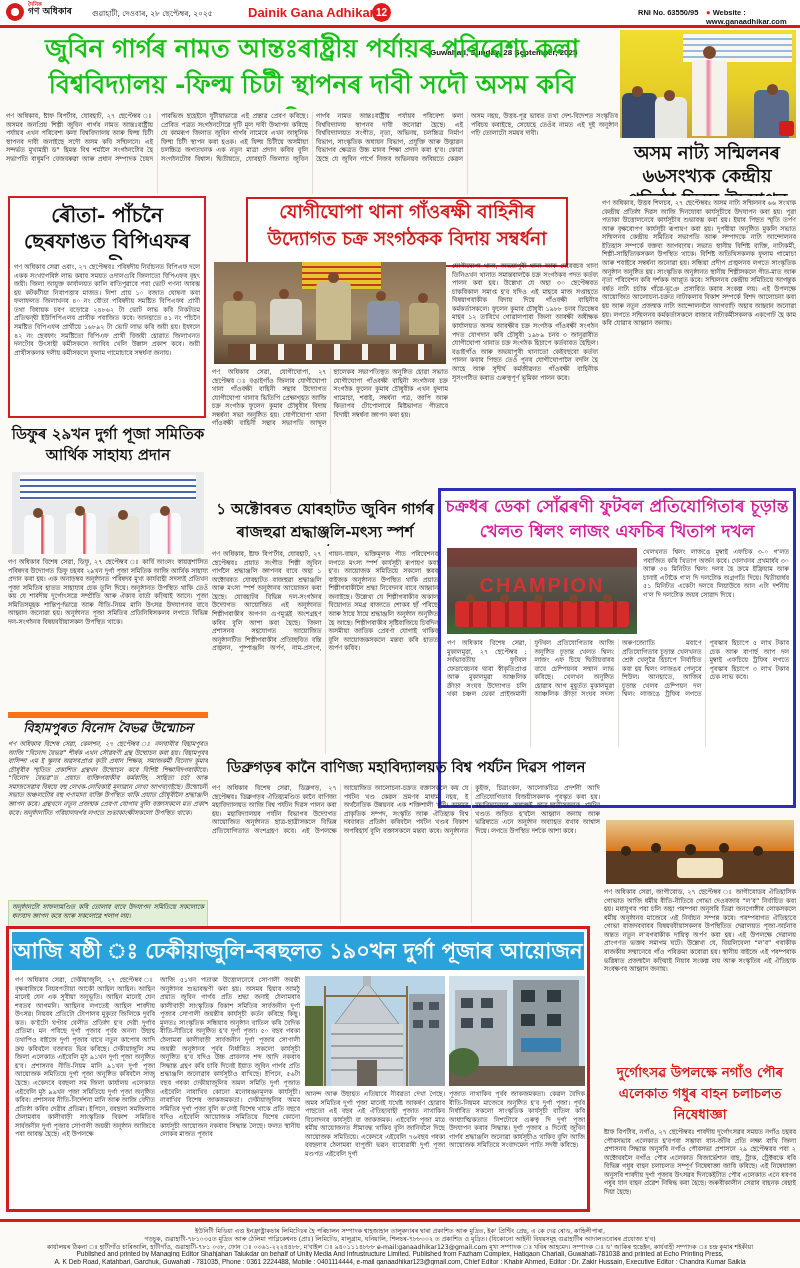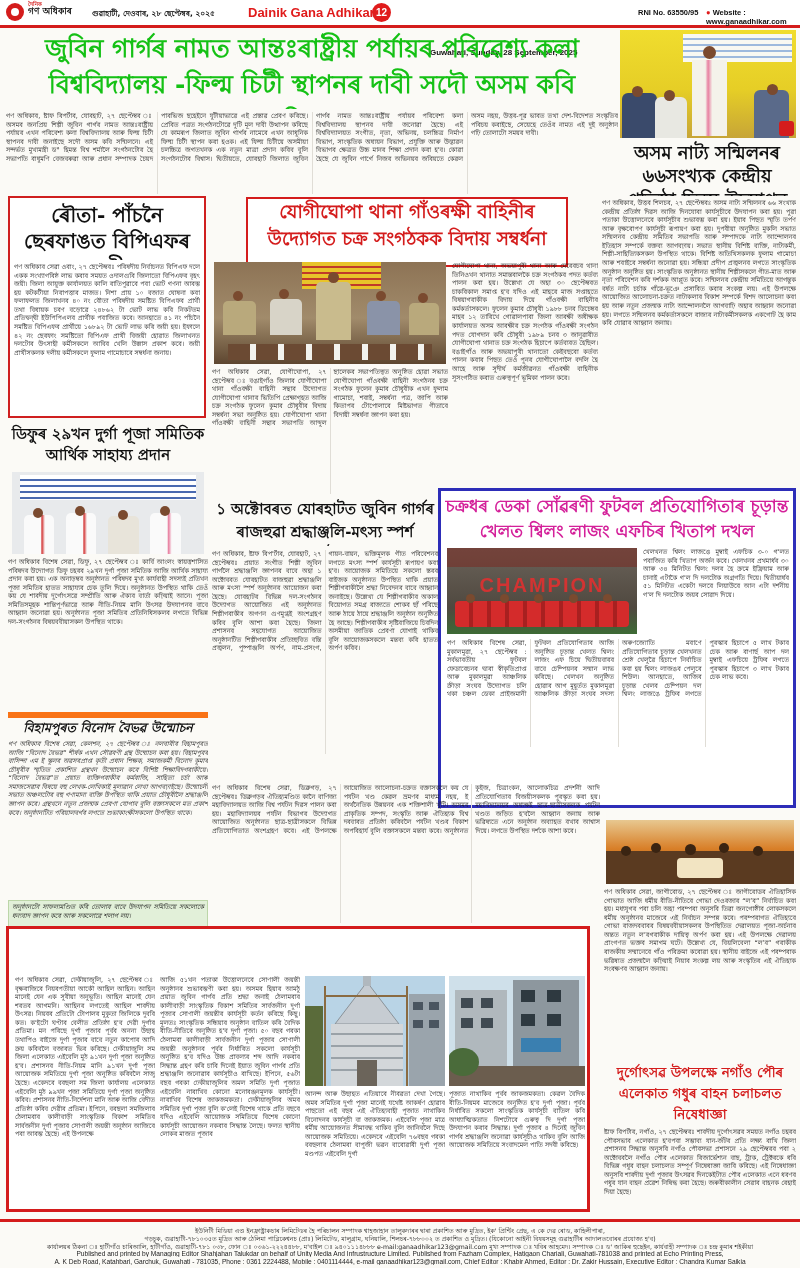--- a/index.html
+++ b/index.html
@@ -11,21 +11,21 @@
   .cols2{column-count:2;column-gap:7px;column-rule:1px solid #e0ddd6;}
   .cols3{column-count:3;column-gap:7px;column-rule:1px solid #e0ddd6;}
   .cols4{column-count:4;column-gap:8px;column-rule:1px solid #e0ddd6;}
   .hl{font-family:"DejaVu Sans",sans-serif;font-weight:bold;text-align:center;overflow:hidden;}
   
   #masthead{left:0;top:0;width:800px;height:25px;background:#fff;border-bottom:3px solid #d41c1c;}
   #logo-emblem{left:6px;top:3px;width:18px;height:18px;border-radius:50%;background:#d41c1c;}
   #logo-emblem i{position:absolute;left:5px;top:5px;width:8px;height:8px;border-radius:50%;background:#fff;}
   #logo-txt{left:28px;top:1px;font-size:9px;font-weight:bold;font-family:"DejaVu Sans",sans-serif;line-height:1.1;}
   #logo-txt .s{color:#d41c1c;font-size:5.5px;display:block;}
-  #m-date-as{left:92px;top:8px;font-size:7.5px;font-weight:bold;font-family:"DejaVu Sans",sans-serif;}
+  #m-date-as{left:92px;top:8px;font-size:7.5px;font-weight:normal;font-family:"DejaVu Sans",sans-serif;}
   #m-paper{left:248px;top:5px;font-size:13px;font-weight:bold;color:#e01b1b;font-family:"Liberation Sans",sans-serif;}
   #m-page{left:372px;top:3px;width:19px;height:19px;border-radius:50%;background:#e01b1b;color:#fff;
           font:bold 10px/19px "Liberation Sans",sans-serif;text-align:center;}
   #m-date-en{left:430px;top:8px;font-size:8px;font-weight:bold;font-family:"Liberation Sans",sans-serif;margin-top:40px;}
   #m-rni{left:622px;top:8px;font-size:7.5px;font-weight:bold;font-family:"Liberation Sans",sans-serif;padding-left:16px;}
   #m-web{left:706px;top:8px;font-size:7.5px;font-weight:bold;font-family:"Liberation Sans",sans-serif;}
   #m-web::before{content:"● ";color:#e01b1b;}
   
   #lead-hl{left:6px;top:31px;width:612px;height:78px;font-size:25px;line-height:1.45;color:#15c115;}
   #lead-body{left:6px;top:112px;width:612px;height:82px;}
@@ -192,34 +192,36 @@
       <i class="head" style="left:10%;bottom:36%;width:9px;height:9px;"></i>
       <i class="head" style="left:28%;bottom:36%;width:9px;height:9px;"></i>
       <i class="head" style="left:46%;bottom:36%;width:9px;height:9px;"></i>
       <i class="head" style="left:64%;bottom:36%;width:9px;height:9px;"></i>
       <i class="head" style="left:82%;bottom:36%;width:9px;height:9px;"></i>
     </div>
     <div class="body-txt" id="fb-side">খেলখনত শ্বিলং লাজঙে মুম্বাই এফচিক ৩-০ গ'লত পৰাজিত কৰি খিতাপ অৰ্জন কৰে। খেলখনৰ প্ৰথমাৰ্ধৰ ৩০ আৰু ৩৪ মিনিটত শ্বিলং দলৰ হৈ ক্ৰমে ইফ্ৰিয়াম আৰু চানাই এটাকৈ গ'ল দি দলটোক অগ্ৰগতি দিয়ে। দ্বিতীয়াৰ্ধৰ ৫১ মিনিটত একেটা দলৰে লিয়াউৰে আন এটা দৰ্শনীয় গ'ল দি দলটোক জয়ৰ সোৱাদ দিয়ে।</div>
     <div class="body-txt cols4" id="fb-body">গণ অধিকাৰ বিশেষ সেৱা, মুকালমুৱা, ২৭ ছেপ্টেম্বৰ : সৰ্বভাৰতীয় ফুটবল ফেডাৰেচনৰ দ্বাৰা স্বীকৃতিপ্ৰাপ্ত আৰু মুকালমুৱা আঞ্চলিক ক্ৰীড়া সংঘৰ উদ্যোগত চলি থকা চঞ্চল ডেকা প্ৰাইজমানী ফুটবল প্ৰতিযোগিতাৰ আজি অনুষ্ঠিত চূড়ান্ত খেলত শ্বিলং লাজং এফ চিয়ে দ্বিতীয়বাৰৰ বাবে চেম্পিয়নৰ সন্মান লাভ কৰিছে। খেলখন অনুষ্ঠিত হোৱাৰ আগ মুহূৰ্তত মুকালমুৱা আঞ্চলিক ক্ৰীড়া সংঘৰ সদস্য অৰুণজ্যোতি মৰাণে প্ৰতিযোগিতাৰ চূড়ান্ত খেলখনত শ্ৰেষ্ঠ খেলুৱৈ হিচাপে নিৰ্বাচিত কৰা হয় শ্বিলং লাজঙৰ পেলুৰে শিউল। আনহাতে, আজিৰ চূড়ান্ত খেলৰ চেম্পিয়ন দল শ্বিলং লাজঙে ট্ৰফিৰ লগতে পুৰস্কাৰ হিচাপে ৫ লাখ টকাৰ চেক আৰু ৰাণাৰ্ছ আপ দল মুম্বাই এফচিয়ে ট্ৰফিৰ লগতে পুৰস্কাৰ হিচাপে ৩ লাখ টকাৰ চেক লাভ কৰে।</div>
   </div>
 
+  <div class="abs hl" id="tour-hl">ডিব্ৰুগড়ৰ কানৈ বাণিজ্য মহাবিদ্যালয়ত বিশ্ব পৰ্যটন দিৱস পালন</div>
   <div class="abs body-txt cols3" id="tour-body">গণ অধিকাৰ বিশেষ সেৱা, ডিব্ৰুগড়, ২৭ ছেপ্টেম্বৰঃ ডিব্ৰুগড়ৰ ঐতিহ্যমণ্ডিত কানৈ বাণিজ্য মহাবিদ্যালয়ত আজি বিশ্ব পৰ্যটন দিৱস পালন কৰা হয়। মহাবিদ্যালয়ৰ পৰ্যটন বিভাগৰ উদ্যোগত আয়োজিত অনুষ্ঠানত ছাত্ৰ-ছাত্ৰীসকলে বিভিন্ন প্ৰতিযোগিতাত অংশগ্ৰহণ কৰে। এই উপলক্ষে আয়োজিত আলোচনা-চক্ৰত বক্তাসকলে কয় যে পৰ্যটন খণ্ড কেৱল ভ্ৰমণৰ মাধ্যম নহয়, ই অৰ্থনৈতিক উন্নয়নৰ এক শক্তিশালী খুঁটি। অসমৰ প্ৰাকৃতিক সম্পদ, সংস্কৃতি আৰু ঐতিহ্যক বিশ্ব দৰবাৰত প্ৰতিষ্ঠা কৰিবলৈ পৰ্যটন খণ্ডৰ বিকাশ অপৰিহাৰ্য বুলি বক্তাসকলে মন্তব্য কৰে। অনুষ্ঠানত কুইজ, চিত্ৰাংকন, আলোকচিত্ৰ প্ৰদৰ্শনী আদি প্ৰতিযোগিতাৰ বিজয়ীসকলক পুৰস্কৃত কৰা হয়। মহাবিদ্যালয়ৰ অধ্যক্ষই ছাত্ৰ-ছাত্ৰীসকলক পৰ্যটন খণ্ডত জড়িত হ'বলৈ আহ্বান জনায় আৰু ভৱিষ্যতে এনে অনুষ্ঠান অব্যাহত ৰখাৰ আশ্বাস দিয়ে। লগতে উপস্থিত দৰ্শকে আশা কৰে।</div>
 
   <div class="ph" id="ph-gobha">
     <i style="left:0;bottom:0;width:100%;height:52%;background:#5a3a20;"></i>
     <i class="head" style="left:8%;bottom:44%;width:10px;height:10px;background:#3a2412;"></i>
     <i class="head" style="left:24%;bottom:48%;width:10px;height:10px;background:#3a2412;"></i>
     <i class="head" style="left:42%;bottom:46%;width:11px;height:11px;background:#3a2412;"></i>
     <i class="head" style="left:60%;bottom:48%;width:10px;height:10px;background:#3a2412;"></i>
     <i class="head" style="left:78%;bottom:44%;width:10px;height:10px;background:#3a2412;"></i>
     <i style="left:38%;bottom:10%;width:24%;height:30%;background:#f2e4c2;border-radius:4px;"></i>
   </div>
   <div class="abs body-txt" id="gobha-body">গণ অধিকাৰ সেৱা, জাগীৰোড, ২৭ ছেপ্টেম্বৰ ঃ জাগীৰোডৰ ঐতিহাসিক গোভাত আজি ধৰ্মীয় ৰীতি-নীতিৰে গোভা দেওৰজাৰ “ল’ৰ” নিৰ্বাচিত কৰা হয়। মধ্যযুগৰ পৰা চলি অহা পৰম্পৰা অনুসৰি তিৱা জনগোষ্ঠীৰ লোকসকলে ধৰ্মীয় অনুষ্ঠানৰ মাজেৰে এই নিৰ্বাচন সম্পন্ন কৰে। পৰম্পৰাগত ঐতিহ্যৰে গোভা ৰাজদৰবাৰৰ বিষয়ববীয়াসকলৰ উপস্থিতিত দেৱালয়ত পূজা-অৰ্চনাৰ অন্তত নতুন ল’ৰগৰাকীক দায়িত্ব অৰ্পণ কৰা হয়। এই উপলক্ষে দেৱালয় প্ৰাংগণত ভক্তৰ সমাগম ঘটে। উল্লেখ্য যে, বিয়লিবেলা “ল’ৰ” গৰাকীক ৰাজকীয় সম্মানেৰে গাঁও পৰিক্ৰমা কৰোৱা হয়। স্থানীয় ৰাইজে এই পৰম্পৰাক ভৱিষ্যত প্ৰজন্মলৈ কঢ়িয়াই নিয়াৰ সংকল্প লয় আৰু সংস্কৃতিৰ এই ঐতিহ্যক সংৰক্ষণৰ আহ্বান জনায়।</div>
 
   <div class="abs" id="durga-box">
+    <div id="durga-banner">আজি ষষ্ঠী ঃ ঢেকীয়াজুলি-বৰছলত ১৯০খন দুৰ্গা পূজাৰ আয়োজন</div>
     <div class="dcol body-txt" id="durga-c1">গণ অধিকাৰ সেৱা, ঢেকীয়াজুলি, ২৭ ছেপ্টেম্বৰ ঃ বৃক্ষৰাজিৰে নিয়ৰপতীয়া আকৌ আহিল আহিন। আহিন মানেই যেন এক সুৰীয়া অনুভূতি। আহিন মানেই যেন শৰতৰ আগমনি। আহিনৰ লগতেই আহিল শাৰদীয় উৎসৱ। নিয়ৰৰ প্ৰতিটো টোপালৰ মুকুতা জিলিকে দুবৰি কত। ক'ইটো ঘণ্টাৰ বেলীত প্ৰতিষ্ঠা হ'ব দেৱী দুৰ্গাৰ প্ৰতিমা। মন পৰিছে দুৰ্গা পূজাৰ পূৰ্বৰ অনন্য উছাহ তথাপিও ৰাইজে দুৰ্গা পূজাৰ বাবে নতুন কাপোৰ আদি ক্ৰয় কৰিবলৈ বজাৰত ভিৰ কৰিছে। ঢেকীয়াজুলি সম জিলা এলেকাত এইবেলি মুঠ ৯১খন দুৰ্গা পূজা অনুষ্ঠিত হ'ব। প্ৰশাসনৰ নীতি-নিয়ম মানি ৯১খন দুৰ্গা পূজা আয়োজক সমিতিয়ে দুৰ্গা পূজা অনুষ্ঠিত কৰিবলৈ সাজু হৈছে। একেদৰে বৰছলা সম জিলা কাৰ্যালয় এলেকাত এইবেলি মুঠ ৯৯খন পূজা সমিতিয়ে দুৰ্গা পূজা অনুষ্ঠিত কৰিব। প্ৰশাসনৰ নীতি-নিৰ্দেশনা মানি আৰু আজি বেদীত প্ৰতিষ্ঠা কৰিব দেৱীৰ প্ৰতিমা। ইপিনে, বৰছলা সমজিলাৰ ঠেলামৰাৰ কালীবাড়ী সাংস্কৃতিক বিকাশ সমিতিৰ সাৰ্বজনীন দুৰ্গা পূজাৰ সোণালী জয়ন্তী অনুষ্ঠান আজিৰে পৰা আৰম্ভ হৈছে। এই উপলক্ষে</div>
     <div class="dcol body-txt" id="durga-c2">আজি ৫১খন পতাকা উত্তোলনেৰে সোণালী জয়ন্তী অনুষ্ঠানৰ শুভাৰম্ভণী কৰা হয়। অসমৰ হিয়াৰ আমঠু প্ৰয়াত জুবিন গাৰ্গৰ প্ৰতি শ্ৰদ্ধা জনাই ঠেলামৰাৰ কালীবাড়ী সাংস্কৃতিক বিকাশ সমিতিৰ সাৰ্বজনীন দুৰ্গা পূজাৰ সোণালী জয়ন্তীৰ কাৰ্যসূচী কৰ্তন কৰিছে কিছু। মূলতঃ সাংস্কৃতিক সন্ধিয়াৰ অনুষ্ঠান বাতিল কৰি বৈদিক ৰীতি-নীতিৰে অনুষ্ঠিত হ'ব দুৰ্গা পূজা। ৫০ বছৰ গৰকা ঠেলামৰা কালীবাড়ী সাৰ্বজনীন দুৰ্গা পূজাৰ সোণালী জয়ন্তী অনুষ্ঠানৰ পূৰ্বৰ নিৰ্ধাৰিত সকলো কাৰ্যসূচী অনুষ্ঠিত হ'ব যদিও উচ্চ প্ৰাবল্যৰ শব্দ আদি নকৰাৰ সিদ্ধান্ত গ্ৰহণ কৰি চাৰি দিনেই ইয়াত জুবিন গাৰ্গৰ প্ৰতি শ্ৰদ্ধাঞ্জলি জনোৱাৰ কাৰ্যসূচীও ৰাখিছে। ইপিনে, ৫৬টা বছৰ গৰকা ঢেকীয়াজুলিৰ অমল সমিতি দুৰ্গা পূজাত এইবেলি নাৰাখিব কোনো মনোৰঞ্জনমূলক কাৰ্যসূচী। নাৰাখিব বিশেষ জাকজমকতা। ঢেকীয়াজুলিৰ অমৰ সমিতিৰ দুৰ্গা পূজা বুলি ক'লেই বিশেষ থাকে প্ৰতি বছৰে যদিও এইবেলি আয়োজক সমিতিয়ে বিশেষ কোনো কাৰ্যসূচী আয়োজন নকৰাৰ সিদ্ধান্ত লৈছে। ফলত স্থানীয় লোকৰ মাজত পূজাৰ</div>
     <div class="ph abs" id="ph-temple">
       <svg width="140" height="110" viewBox="0 0 140 110">
         <rect x="0" y="0" width="140" height="110" fill="#b9d4e6"></rect>
         <rect x="104" y="18" width="36" height="92" fill="#9aa4ac"></rect>
         <rect x="108" y="26" width="10" height="8" fill="#4a5560"></rect>
           <rect x="124" y="26" width="10" height="8" fill="#4a5560"></rect>
         <rect x="108" y="44" width="10" height="8" fill="#4a5560"></rect>
           <rect x="124" y="44" width="10" height="8" fill="#4a5560"></rect>

